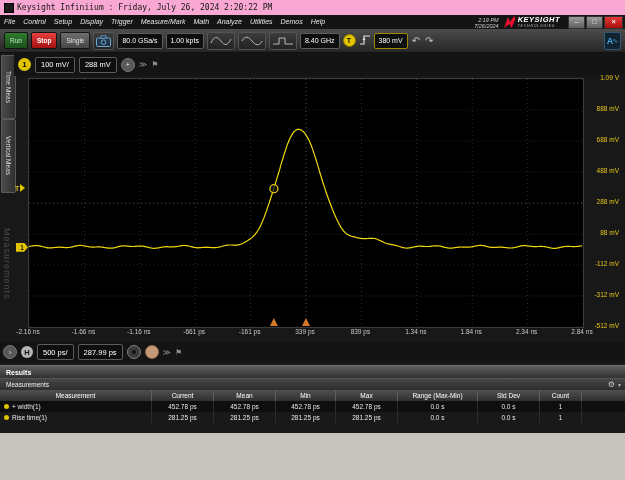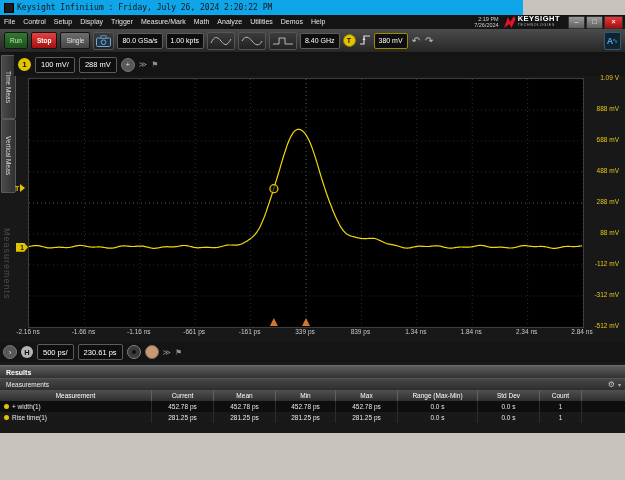--- a/index.html
+++ b/index.html
@@ -1,30 +1,30 @@
 <!DOCTYPE html>
 <html><head>
 <meta charset="utf-8">
 <style>
   html,body{margin:0;padding:0;}
   body{width:625px;height:480px;background:#c6c3bc;position:relative;overflow:hidden;
        font-family:"Liberation Sans",sans-serif;-webkit-font-smoothing:antialiased;}
   .abs{position:absolute;}
 
   
-  .os-titlebar{left:0;top:0;width:523px;height:15px;background:#0ea5e9;border-bottom:1px solid #b7b4ad;}
+  .os-titlebar{left:0;top:0;width:625px;height:15px;background:#f9a8d4;border-bottom:1px solid #b7b4ad;}
   .os-icon{left:4px;top:3px;width:8px;height:8px;background:#1b1b1b;border:1px solid #000;}
   .os-title{left:17px;top:0;height:15px;line-height:15px;font-family:"DejaVu Sans Mono",monospace;
             font-size:8px;color:#151515;}
 
   
   .app{left:0;top:15px;width:625px;height:418px;background:#181818;}
 
   
-  .menubar{left:0;top:15px;width:625px;height:14px;background:#141414;display:flex;align-items:center;}
+  .menubar{left:0;top:15px;width:625px;height:14px;background:#141414;display:flex;align-items:flex-end;font-style:italic;}
   .menu-item{font-size:7px;color:#e4e4e4;padding:0 4px;line-height:14px;white-space:nowrap;}
   .menu-right{margin-left:auto;display:flex;align-items:center;gap:4px;padding-right:2px;}
   .clock{font-size:5.5px;color:#cfcfcf;text-align:right;line-height:6px;}
   .logo{display:flex;align-items:center;gap:2px;}
   .logo-text{line-height:6px;}
   .logo-name{font-size:7.5px;font-weight:bold;color:#fff;letter-spacing:.5px;}
   .logo-sub{font-size:3.5px;color:#bdbdbd;letter-spacing:.8px;}
   .winbtns{display:flex;gap:1px;margin-left:4px;}
   .winbtn{width:15px;height:11px;background:linear-gradient(#9b9b9b,#5f5f5f);border:1px solid #333;
           color:#f2f2f2;font-size:7px;line-height:10px;text-align:center;border-radius:1px;}
@@ -274,21 +274,21 @@
 <div class="abs trig-marker" id="trig-marker" style="top: 183.74px;">
   <span>T</span>
     <span class="tri"></span>
 </div>
 <div class="abs gnd-marker" id="gnd-marker" style="top: 242.64px;">1</div>
 
 <div class="abs hbar">
   <span class="gray-circle">›</span>
   <span class="h-circle">H</span>
   <span class="sm-field">500 ps/</span>
-  <span class="sm-field">230.61 ps</span>
+  <span class="sm-field">287.99 ps</span>
   <span class="knob-dark">
       <span></span>
     </span>
   <span class="knob-tan"></span>
   <span class="chev">≫</span>
   <span class="flag">⚑</span>
 </div>
 
 <div class="abs results-hdr">Results</div>
 <div class="abs meas-hdr">

